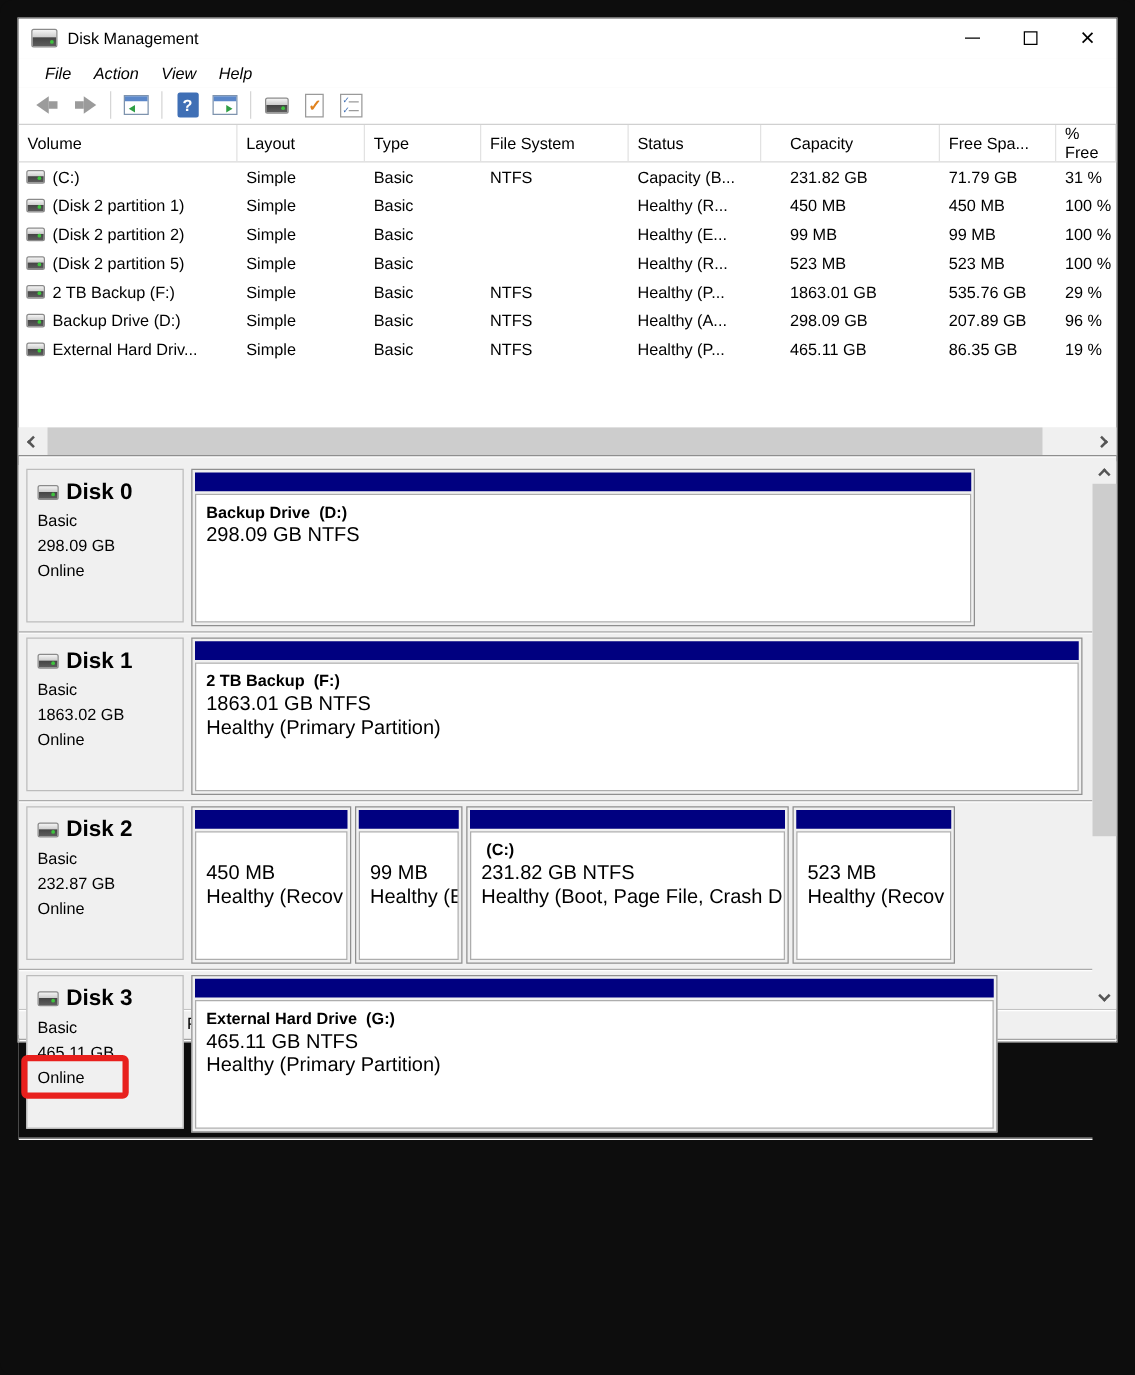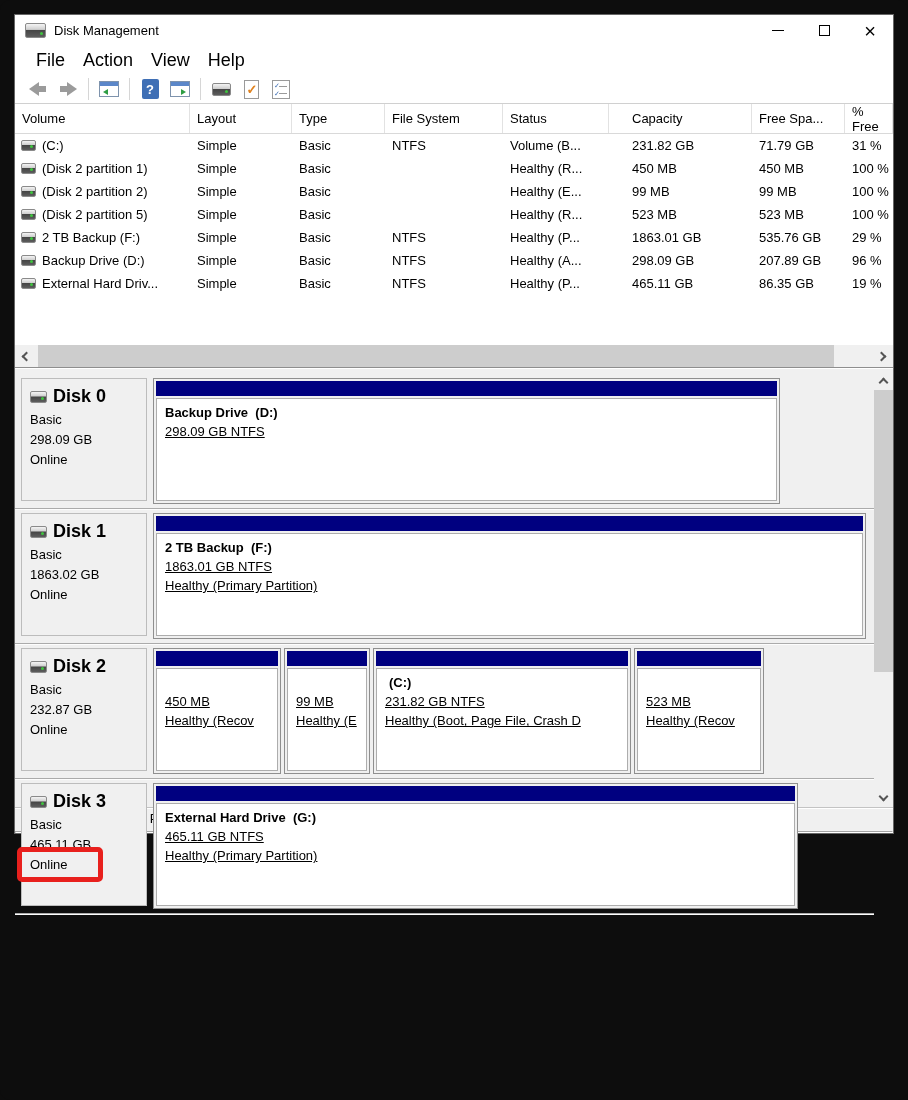--- a/index.html
+++ b/index.html
@@ -21,21 +21,21 @@
   .drive-ico { display:inline-block; width:15px; height:11px; position:relative; flex:none;
     background:linear-gradient(180deg,#f4f4f4 0%,#cfcfcf 42%,#454545 48%,#5d5d5d 100%);
     border:1px solid #8a8a8a; border-radius:2px; vertical-align:middle; }
   .drive-ico::after { content:""; position:absolute; right:2px; bottom:2px; width:3px; height:3px;
     background:#3ec43e; border-radius:50%; }
   .drive-ico.lg { width:21px; height:15px; }
   .drive-ico.md { width:17px; height:12px; }
 
   
   .menubar { height:30px; background:#fff; display:flex; align-items:center; padding-left:12px; }
-  .menu-item { font-size:18px; padding:4px 9px; cursor:default; }
+  .menu-item { font-size:13px; padding:4px 9px; cursor:default;font-style:italic; }
 
   
   .toolbar { height:37px; background:#fff; border-bottom:1px solid #d0d0d0;
              display:flex; align-items:center; padding-left:8px; }
   .tb-btn { width:30px; height:28px; display:flex; align-items:center; justify-content:center; }
   .tb-sep { width:1px; height:22px; background:#d6d6d6; margin:0 5px; }
   .nav-arrow { position:relative; width:18px; height:14px; }
   .nav-arrow.left::before { content:""; position:absolute; left:0; top:0;
     border-top:7px solid transparent; border-bottom:7px solid transparent; border-right:10px solid #9b9b9b; }
   .nav-arrow.left::after { content:""; position:absolute; left:10px; top:4px; width:7px; height:6px; background:#9b9b9b; }
@@ -90,21 +90,21 @@
     border:1px solid #bcbcbc; padding:7px 0 0 8px; background:#f0f0f0; }
   .di-name { font-size:18px; font-weight:bold; display:flex; align-items:center; gap:6px; margin-bottom:3px; }
   .di-line { font-size:13px; line-height:20px; }
   .red-box { position:absolute; left:-5px; top:63px; width:86px; height:35px;
     border:5px solid #e8201d; border-radius:5px; pointer-events:none; }
   .parts { position:absolute; left:138px; top:4px; height:126px; display:flex; gap:3px; }
   .part { height:100%; border:1px solid #8f8f8f; background:#f0f0f0; padding:2px; display:flex; flex-direction:column; }
   .pbar { height:15px; background:#000080; flex:none; }
   .pbody { flex:1; margin-top:2px; background:#fff; border:1px solid #adadad; padding:4px 8px; overflow:hidden; }
   .pname { font-size:13px; font-weight:bold; line-height:19px; min-height:19px; white-space:pre; }
-  .pline { font-size:13px; line-height:19px; white-space:nowrap;text-decoration:underline; }
+  .pline { font-size:16px; line-height:19px; white-space:nowrap; }
   .vscroll { position:absolute; right:0; top:0; width:19px; height:100%; background:#f0f0f0; display:flex; flex-direction:column; align-items:center; }
   .sb-thumb-v { width:100%; height:282px; background:#cdcdcd; flex:none; }
   .vsb-btn { width:100%; height:18px; display:flex; align-items:center; justify-content:center; flex:none; }
   .vsb-fill { flex:1; }
 
   
   .legendbar { height:26px; border-top:1px solid #c3c3c3; box-shadow:inset 0 1px 0 #fff;
     display:flex; align-items:center; padding-left:9px; gap:7px; background:#f0f0f0; }
   .swatch { width:13px; height:13px; display:inline-block; flex:none; }
   .swatch.unalloc { background:#000000; }
@@ -185,21 +185,21 @@
       </div>
       <div class="lbody">
         <div class="lrow">
           <div class="cell c0">
               <span class="drive-ico"></span>
               <span>(C:)</span>
             </div>
           <div class="cell c1">Simple</div>
           <div class="cell c2">Basic</div>
           <div class="cell c3">NTFS</div>
-          <div class="cell c4">Volume (B...</div>
+          <div class="cell c4">Capacity (B...</div>
           <div class="cell c5">231.82 GB</div>
           <div class="cell c6">71.79 GB</div>
           <div class="cell c7">31 %</div>
         </div>
         <div class="lrow">
           <div class="cell c0">
               <span class="drive-ico"></span>
               <span>(Disk 2 partition 1)</span>
             </div>
           <div class="cell c1">Simple</div>

